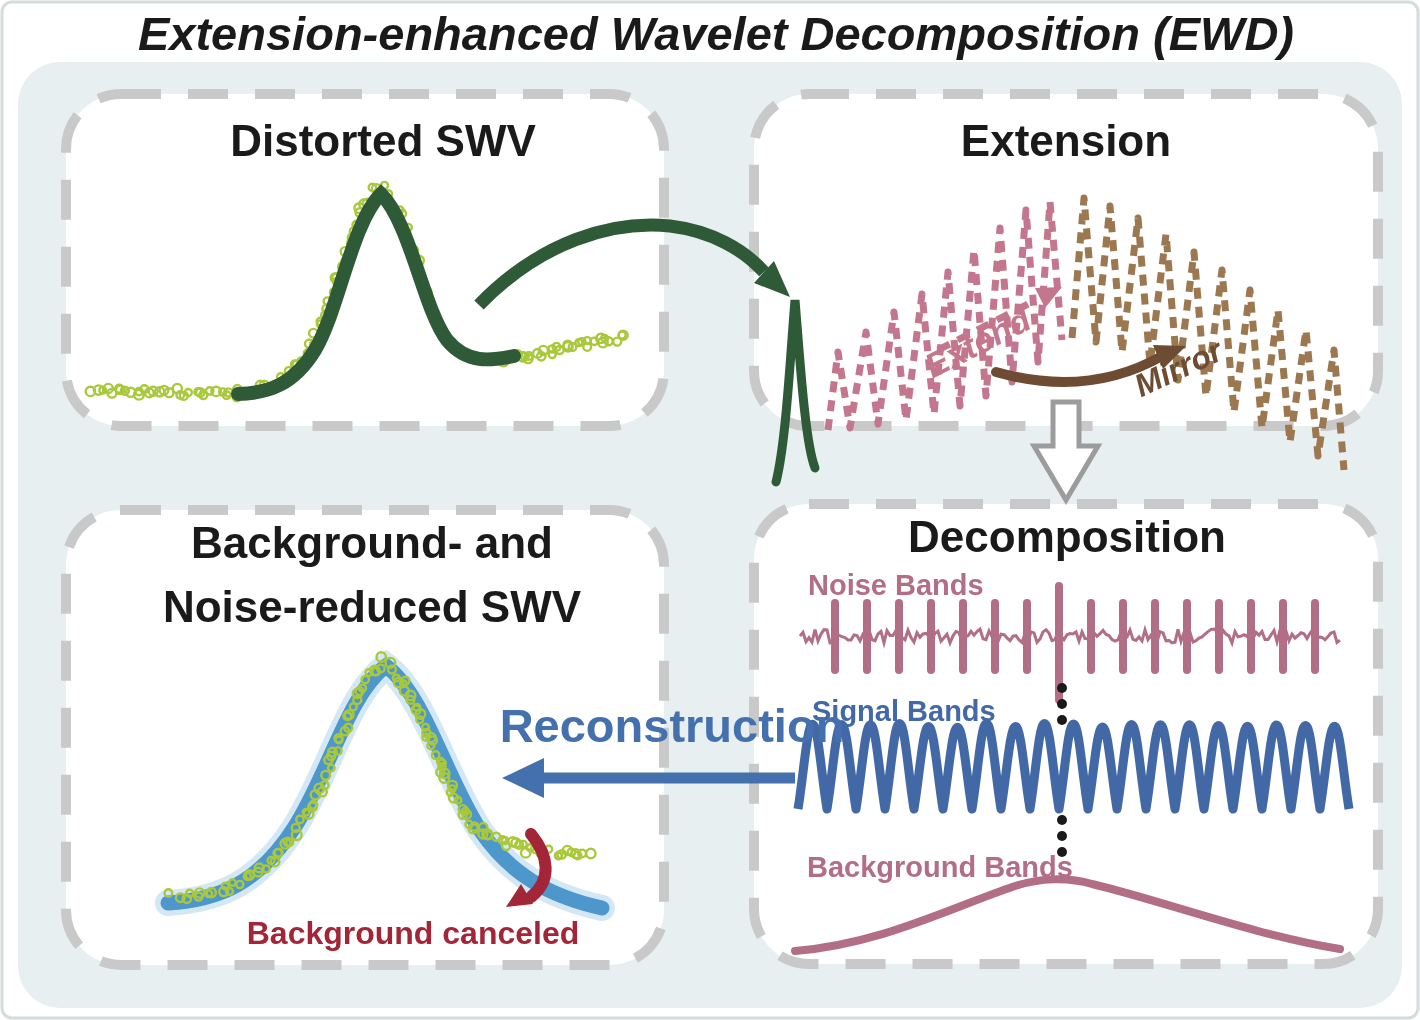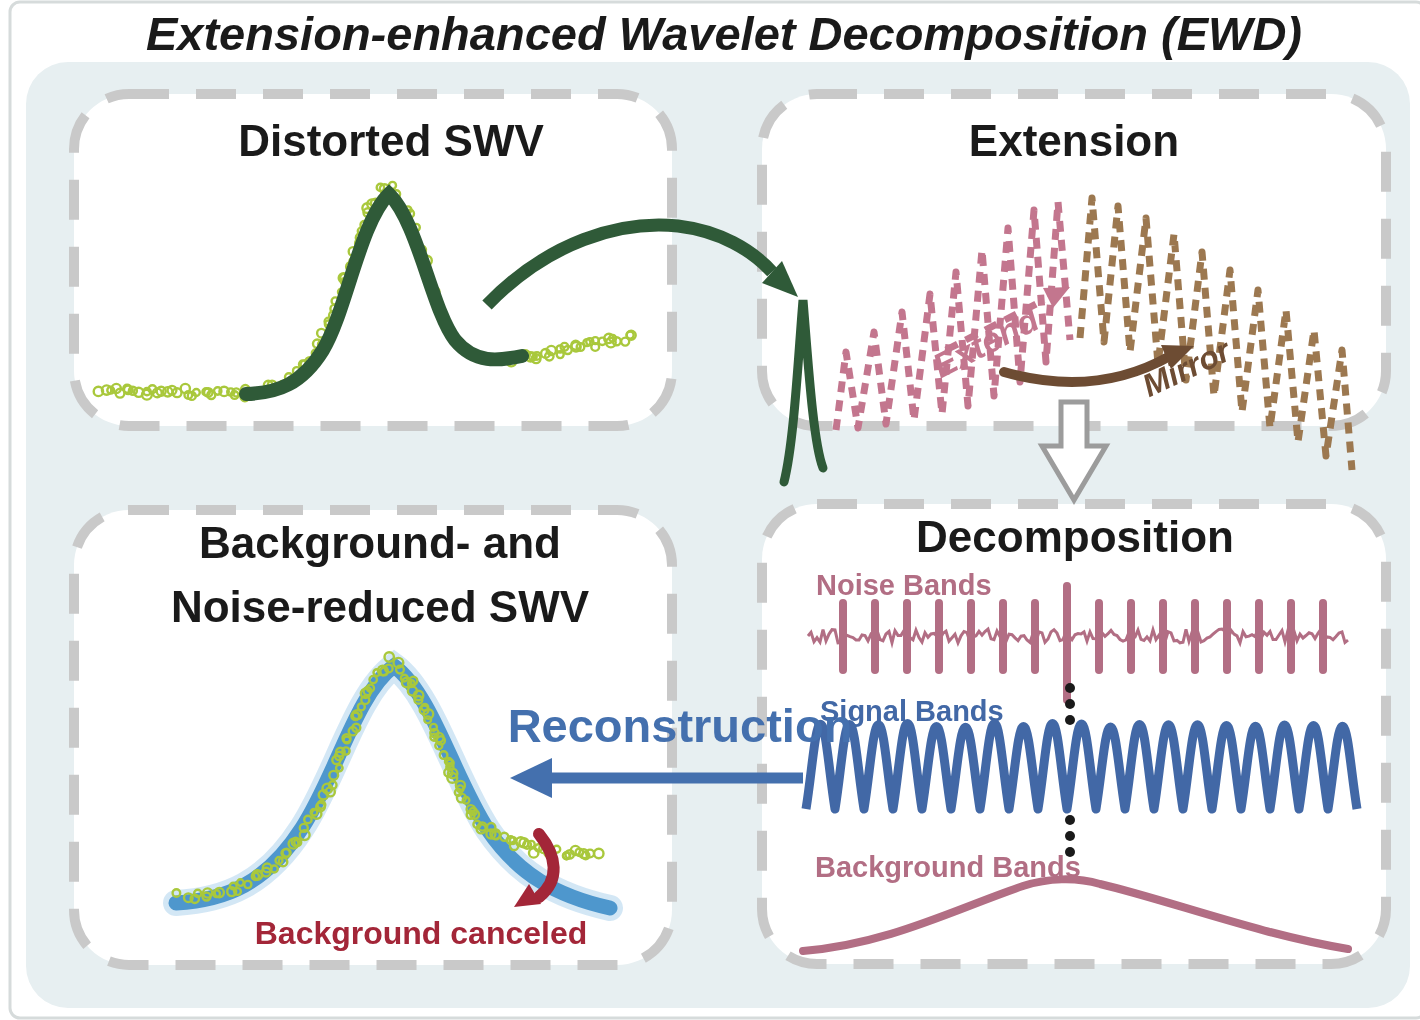--- a/index.html
+++ b/index.html
@@ -1,16 +1,16 @@
 <!DOCTYPE html>
 <html style="--dark-green: #2f5a38; --light-green: #a9c83c; --sky-blue: #4e97cd; --sky-blue-halo: #b5d7ee; --steel-blue: #4470ae; --signal-blue: #4268a6; --mauve: #b26e84; --pink: #c3768e; --brown-dark: #6d4c33; --brown-light: #9c7850; --dark-red: #a32638; --panel-dash: #c9c9c9; --arrow-gray: #9c9c9c; --container-bg: #e7eff1; --text-dark: #1a1a1a;"><head>
 <meta charset="utf-8">
 <style>
   html,body{margin:0;padding:0;background:#fff;}
-  .stage{width:1308px;height:1020px;position:relative;margin-left:8px;}
+  .stage{width:1308px;height:1020px;position:relative;}
   svg{display:block;}
   text{font-family:"Liberation Sans",sans-serif;}
   .t-main {font-style:italic;font-weight:800;font-size:47px;fill:var(--text-dark);}
   .t-panel{font-weight:bold;font-size:44px;fill:var(--text-dark);}
   .t-band {font-weight:bold;font-size:29px;}
   .t-noise{fill:var(--mauve);}
   .t-signal{fill:var(--signal-blue);}
   .t-recon{font-weight:bold;font-size:47px;fill:var(--steel-blue);}
   .t-bgc  {font-weight:bold;font-size:32px;fill:var(--dark-red);}
   .t-extend{font-style:italic;font-weight:bold;font-size:34px;fill:var(--pink);}

